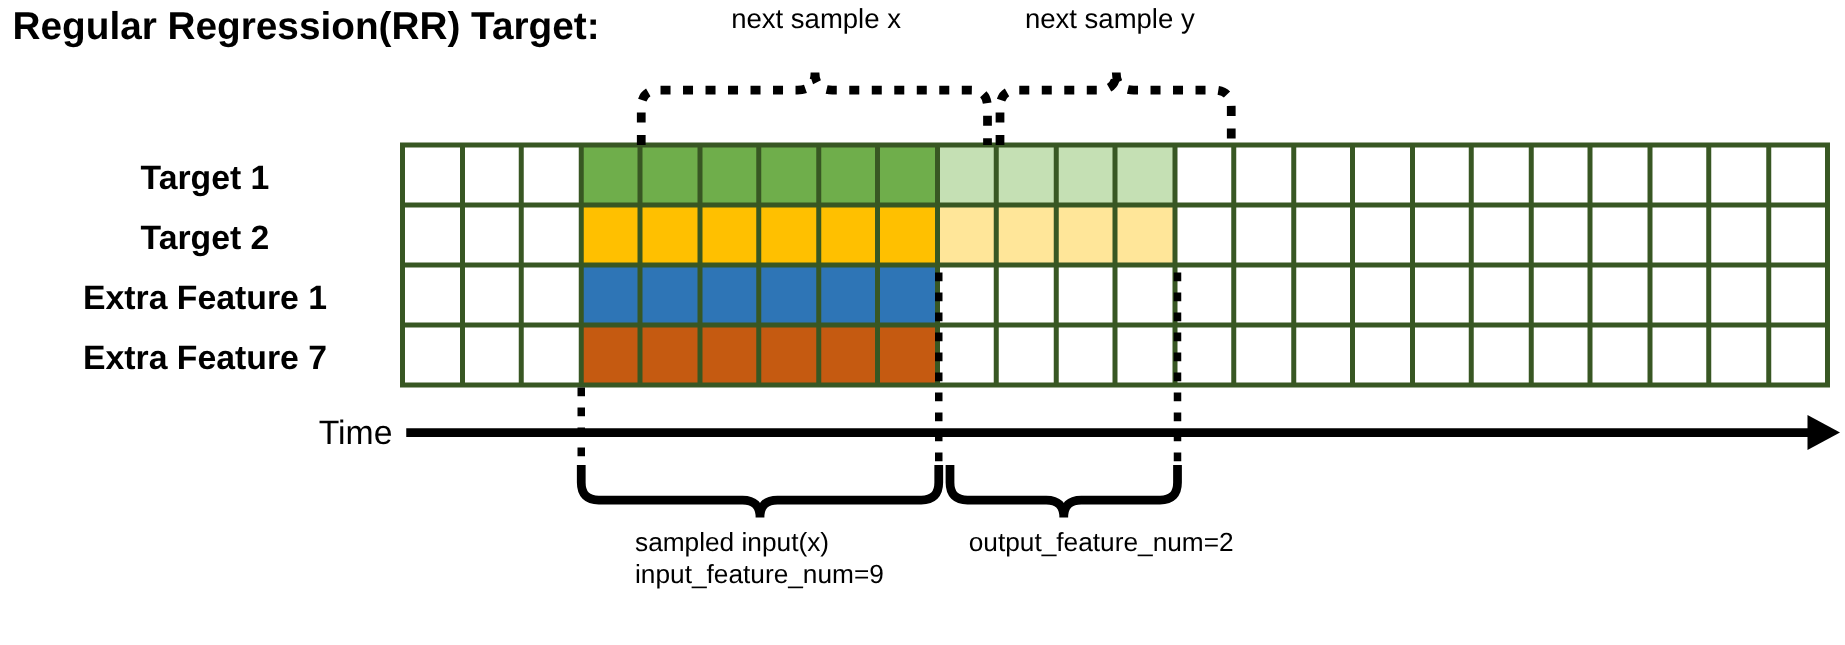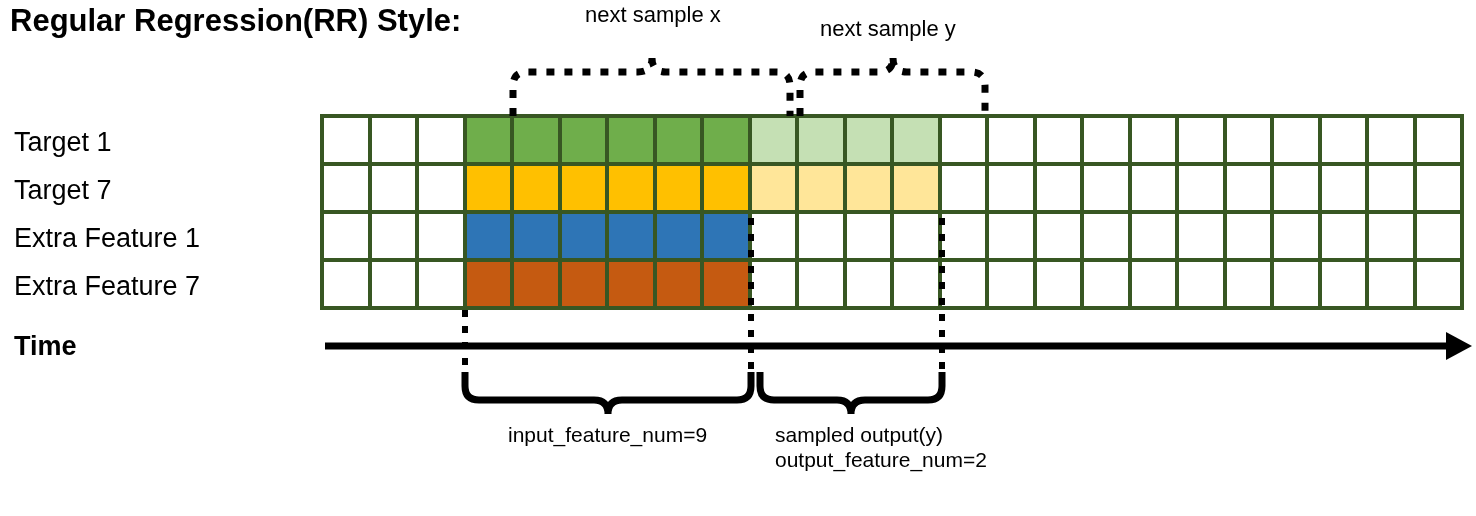--- a/index.html
+++ b/index.html
@@ -25,39 +25,39 @@
     font-weight: 700;
     letter-spacing: 0px;
     white-space: nowrap;
   }
 
   
   .row-label {
     position: absolute;
     right: 1162px;        
     width: 300px;
-    text-align: left;
+    text-align: center;
     font-size: 27px;
-    font-weight: 400;
+    font-weight: 700;
     white-space: nowrap;
     line-height: 48px;
   }
   #label-r0 { top: 118px; }
   #label-r1 { top: 166px; }
   #label-r2 { top: 214px; }
   #label-r3 { top: 262px; }
 
   #time-label {
     position: absolute;
     right: 1162px;
     width: 300px;
-    text-align: left;
+    text-align: right;
     top: 326px;
     font-size: 27px;
-    font-weight: 700;
+    font-weight: 400;
     line-height: 40px;
     white-space: nowrap;
   }
 
   
   #grid {
     position: absolute;
     left: 320px;
     top: 114px;
     width: 1144px;
@@ -90,40 +90,40 @@
 
   
   .top-note {
     position: absolute;
     font-size: 22px;
     font-weight: 400;
     white-space: nowrap;
     text-align: left;
   }
   #note-x { left: 585px; top: 2px; width: 145px; }
-  #note-y { left: 820px; top: 16px; width: 155px; }
+  #note-y { left: 820px; top: 2px; width: 155px; }
 
   
   .bottom-note {
     position: absolute;
     font-size: 21px;
     font-weight: 400;
     line-height: 25px;
     white-space: nowrap;
   }
   #note-input  { left: 508px; top: 422px; }
   #note-output { left: 775px; top: 422px; }
 </style>
 </head>
 <body>
 
-<div id="title">Regular Regression(RR) Style:</div>
+<div id="title">Regular Regression(RR) Target:</div>
 
 <div class="row-label" id="label-r0">Target 1</div>
-<div class="row-label" id="label-r1">Target 7</div>
+<div class="row-label" id="label-r1">Target 2</div>
 <div class="row-label" id="label-r2">Extra Feature 1</div>
 <div class="row-label" id="label-r3">Extra Feature 7</div>
 <div id="time-label">Time</div>
 
 <div id="grid">
     <div class="cell "></div>
     <div class="cell "></div>
     <div class="cell "></div>
     <div class="cell c-green"></div>
     <div class="cell c-green"></div>
@@ -217,24 +217,24 @@
     <div class="cell "></div>
     <div class="cell "></div>
     <div class="cell "></div>
     <div class="cell "></div>
   </div>
 
 <div class="top-note" id="note-x">next sample x</div>
 <div class="top-note" id="note-y">next sample y</div>
 
 <div class="bottom-note" id="note-input">
+  <div>sampled input(x)</div>
   <div>input_feature_num=9</div>
 </div>
 <div class="bottom-note" id="note-output">
-  <div>sampled output(y)</div>
   <div>output_feature_num=2</div>
 </div>
 
 <svg id="overlay" viewBox="0 0 1476 516">
 
   <g>
     <line x1="325" y1="346" x2="1450" y2="346" stroke="#000000" stroke-width="7"></line>
     <polygon points="1446,332 1472,346 1446,360" fill="#000000"></polygon>
   </g>
 

